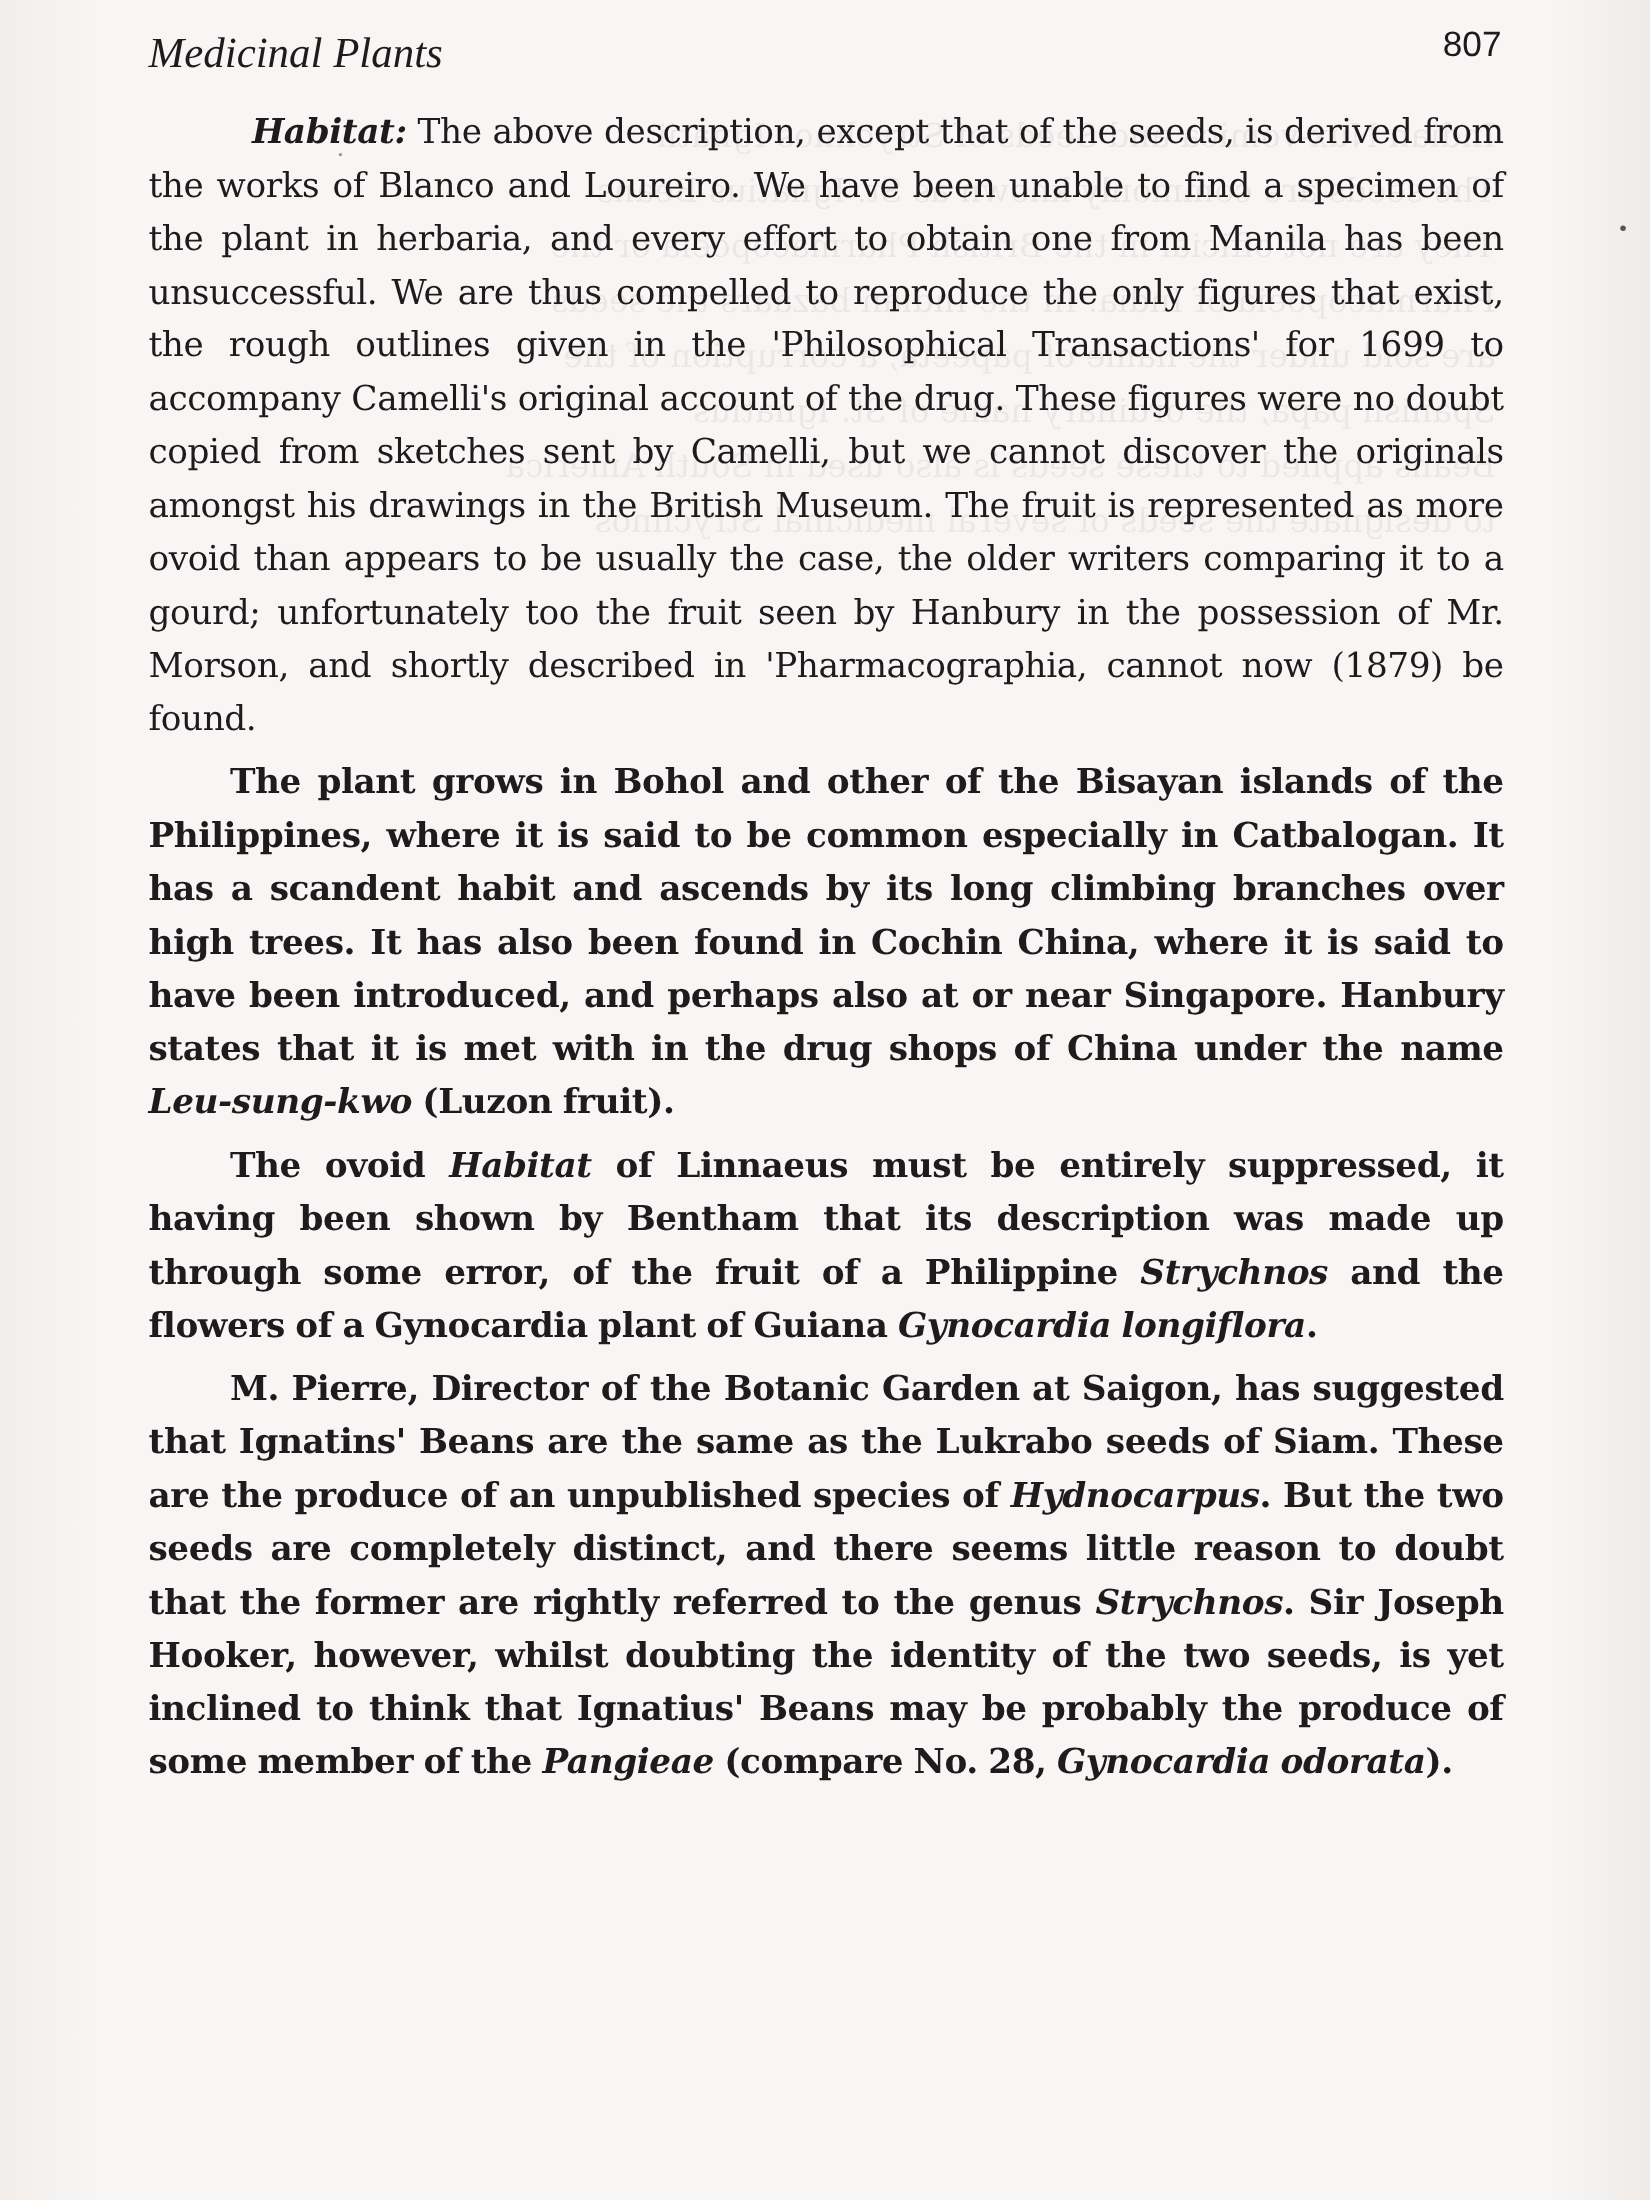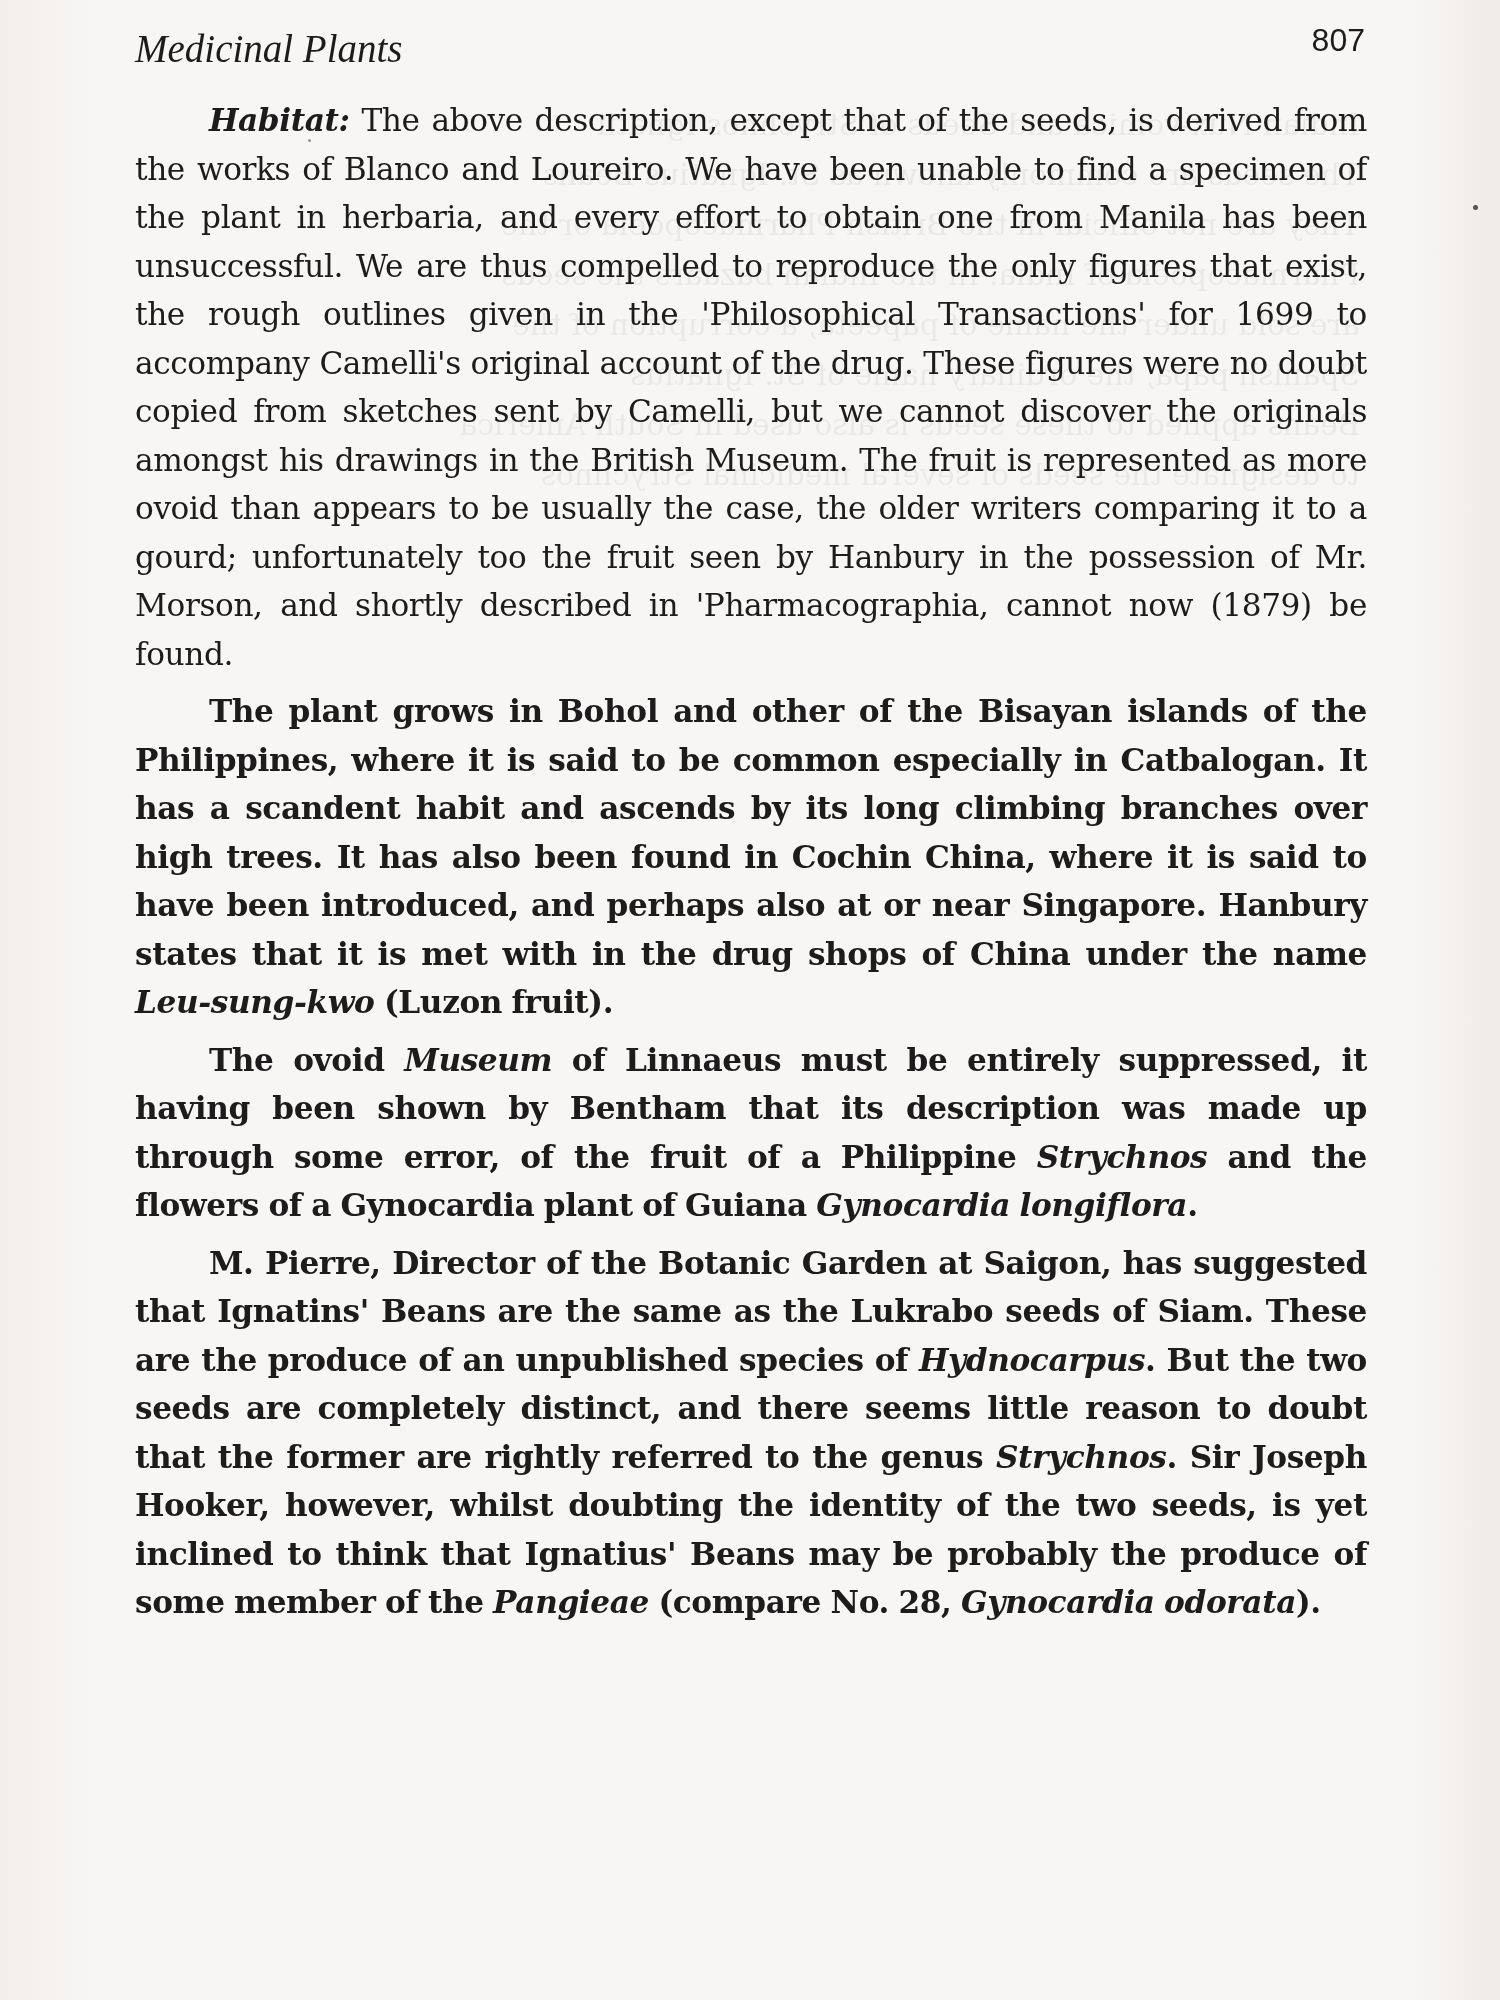--- a/index.html
+++ b/index.html
@@ -32,21 +32,21 @@
     position:absolute; left:135px; top:96px; width:1232px;
   }
   .para {
     margin:0;
     font-size:31.2px; line-height:48.5px;
     text-align:justify; text-align-last:left;
     letter-spacing:-0.4px; word-spacing:-1px;
   }
   .para + .para { margin-top:9px;font-weight:bold; }
   .indent { display:inline-block; width:74px; }
-  .lead { font-weight:bold; font-style:italic; }
+  .lead { font-weight:bold; font-style:italic;margin-left:20px; }
   em { font-style:italic; }
   .speck { position:absolute; border-radius:50%; background:#555; }
 </style>
 </head>
 <body>
 
 <div class="page">
   <div class="ghost">Indian Nux-vomica and Seeds of Strychnos Ignatii
 The seeds are commonly known as St. Ignatius Beans
 They are not official in the British Pharmacopoeia or the
@@ -60,21 +60,21 @@
   <div class="page-number">807</div>
 
   <div class="body-text">
     <p class="para">
       <span class="indent"></span><span class="lead">Habitat:</span><span class="segs"><span> The above description, except that of the seeds, is derived from the works of Blanco and Loureiro. We have been unable to find a specimen of the plant in herbaria, and every effort to obtain one from Manila has been unsuccessful. We are thus compelled to reproduce the only figures that exist, the rough outlines given in the 'Philosophical Transactions' for 1699 to accompany Camelli's original account of the drug. These figures were no doubt copied from sketches sent by Camelli, but we cannot discover the originals amongst his drawings in the British Museum. The fruit is represented as more ovoid than appears to be usually the case, the older writers comparing it to a gourd; unfortunately too the fruit seen by Hanbury in the possession of Mr. Morson, and shortly described in 'Pharmacographia, cannot now (1879) be found.</span></span>
     </p>
     <p class="para">
       <span class="indent"></span><span class="segs"><span>The plant grows in Bohol and other of the Bisayan islands of the Philippines, where it is said to be common especially in Catbalogan. It has a scandent habit and ascends by its long climbing branches over high trees. It has also been found in Cochin China, where it is said to have been introduced, and perhaps also at or near Singapore. Hanbury states that it is met with in the drug shops of China under the name </span><em>Leu-sung-kwo</em><span>  (Luzon fruit).</span></span>
     </p>
     <p class="para">
-      <span class="indent"></span><span class="segs"><span>The ovoid </span><em>Museum</em><span> of Linnaeus must be entirely suppressed, it having been shown by Bentham that its description was made up through some error, of the fruit of a Philippine </span><em>Strychnos</em><span> and the flowers of a Gynocardia plant of Guiana </span><em>Gynocardia longiflora</em><span>.</span></span>
+      <span class="indent"></span><span class="segs"><span>The ovoid </span><em>Habitat</em><span> of Linnaeus must be entirely suppressed, it having been shown by Bentham that its description was made up through some error, of the fruit of a Philippine </span><em>Strychnos</em><span> and the flowers of a Gynocardia plant of Guiana </span><em>Gynocardia longiflora</em><span>.</span></span>
     </p>
     <p class="para">
       <span class="indent"></span><span class="segs"><span>M. Pierre, Director of the Botanic Garden at Saigon, has suggested that Ignatins' Beans are the same as the Lukrabo seeds of Siam. These are the produce of an unpublished species of </span><em>Hydnocarpus</em><span>. But the two seeds are completely distinct, and there seems little reason to doubt that the former are rightly referred to the genus </span><em>Strychnos</em><span>. Sir Joseph Hooker, however, whilst doubting the identity of the two seeds, is yet inclined to think that Ignatius' Beans may be probably the produce of some member of the </span><em>Pangieae</em><span> (compare No. 28, </span><em>Gynocardia odorata</em><span>).</span></span>
     </p>
   </div>
 
   <div class="speck" style="left:1473px;top:205px;width:5px;height:5px;"></div>
   <div class="speck" style="left:308px;top:139px;width:3px;height:3px;opacity:.6;"></div>
 </div>
 

